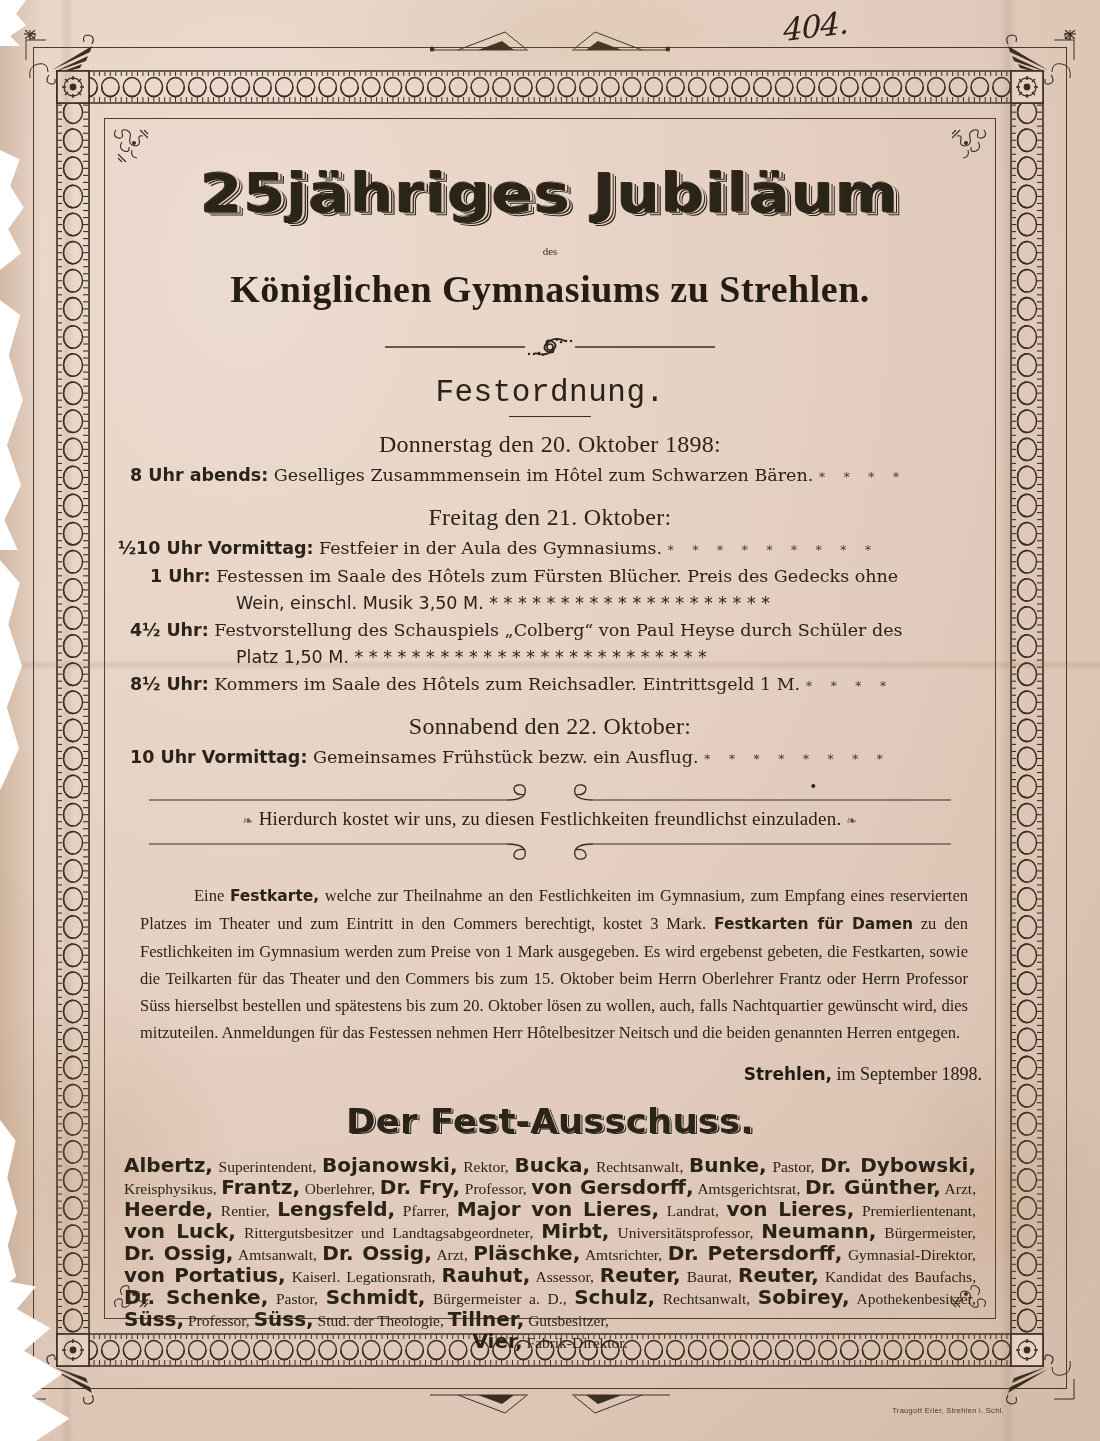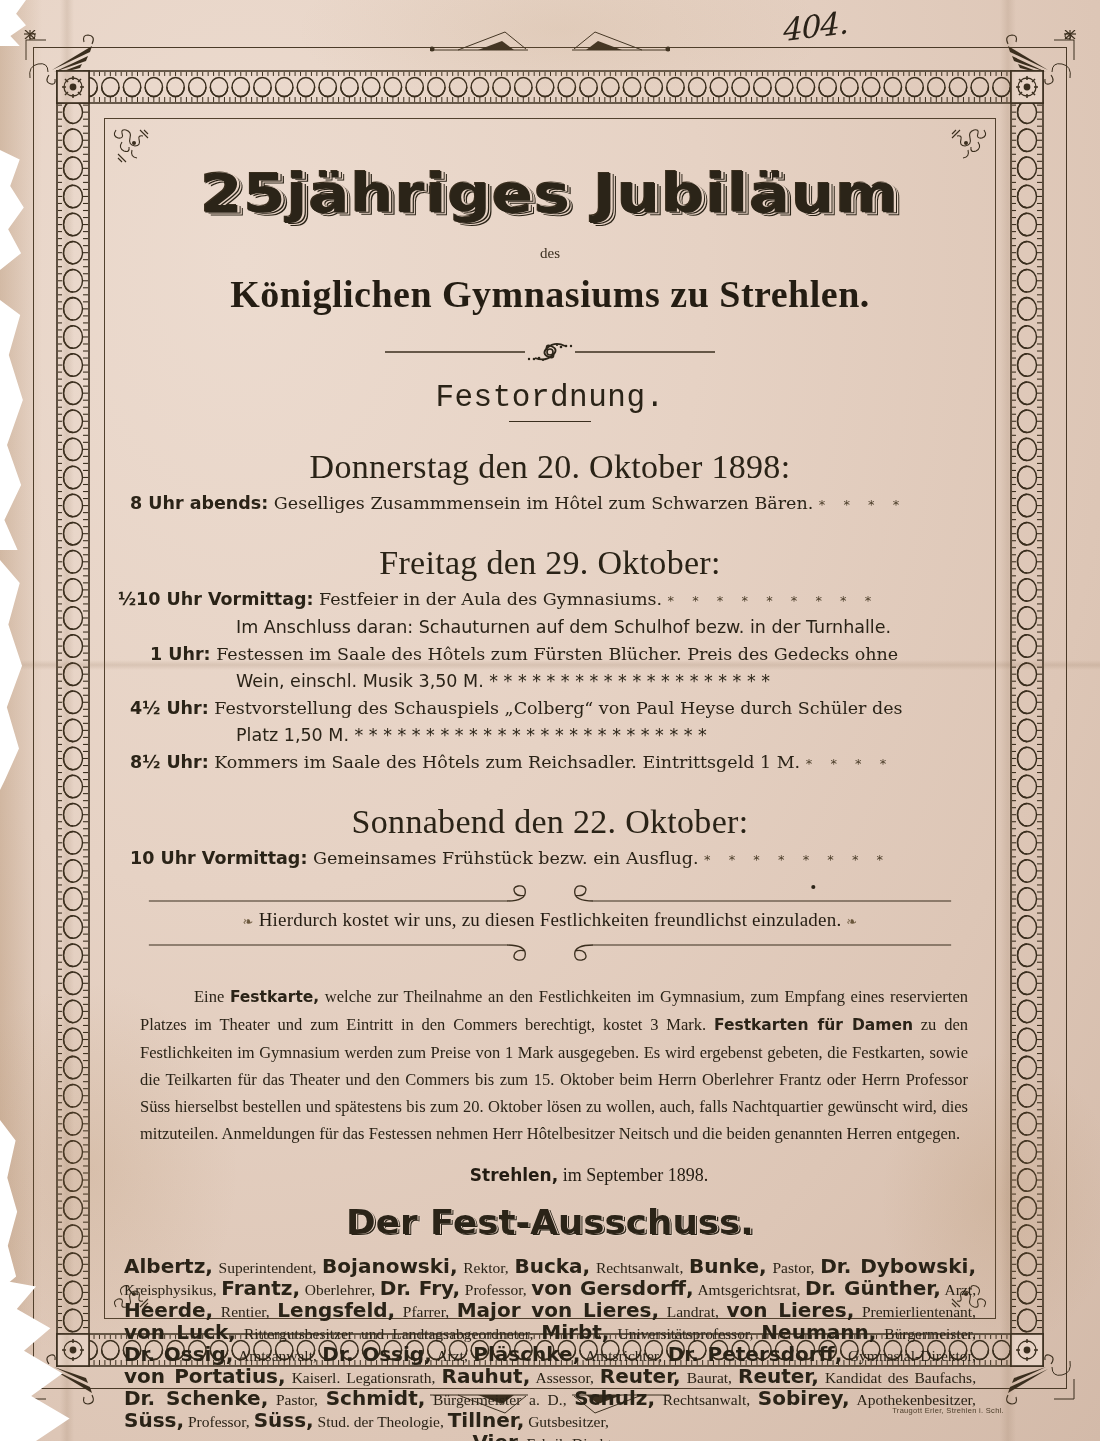--- a/index.html
+++ b/index.html
@@ -108,21 +108,21 @@
     margin-top:22px;
     color:#2b2418;
     text-shadow:
       2px 0 0 #e6d2c4, 3px 1px 0 #2b2418,
       4px 2px 0 #e6d2c4, 5px 3px 0 #2b2418,
       -1px -1px 0 #3a2e1e;
     transform:scaleX(1.12);
   }
 
   .des {
-    font-size:15px; margin-top:20px; color:#3b2f20;
+    font-size:11px; margin-top:20px; color:#3b2f20;
     font-family:"Liberation Serif", serif;
   }
 
   .school {
     font-family:"Liberation Serif", serif;
     font-weight:bold;
     font-size:38px;
     margin-top:10px;
     letter-spacing:.5px;
     color:#241d13;
@@ -137,21 +137,21 @@
     font-size:31px; margin-top:16px; color:#2a2317;
     letter-spacing:.5px;
   }
   .festordnung-rule {
     width:82px; height:0; border-top:1.5px solid #3a2e1e;
     margin:6px auto 0;
   }
 
   .daytitle {
     font-family:"Liberation Serif", serif;
-    font-size:34px; margin-top:26px; color:#2a2317;
+    font-size:24px; margin-top:14px; color:#2a2317;
     letter-spacing:.3px;
   }
 
   .sched { margin-top:4px; }
   .sline {
     display:block; text-align:left;
     font-family:"DejaVu Sans", sans-serif;
     font-size:17.5px; line-height:27px;
     color:#2a2317; white-space:nowrap;
   }
@@ -181,21 +181,21 @@
     font-family:"Liberation Serif", serif;
     font-size:16.5px; line-height:27px;
     color:#2a2317;
     margin:18px 14px 0 22px;
     text-indent:54px;
     hyphens:none;
   }
   .para b { font-family:"DejaVu Sans", sans-serif; font-size:15.5px; }
 
   .place {
-    text-align:center; margin:18px 0 0 78px;
+    text-align:right; margin:18px 0 0 78px;
     font-family:"Liberation Serif", serif; font-size:18px;
   }
   .place b { font-family:"DejaVu Sans", sans-serif; font-size:17px; }
 
   .committee-title {
     font-family:"DejaVu Sans", sans-serif;
     font-weight:bold; font-size:34px; margin-top:16px;
     color:#2b2418; letter-spacing:0px;
     text-shadow:1px 0 0 #e6d2c4, 2px 1px 0 #2b2418, 3px 2px 0 #e6d2c4;
     transform:scaleX(1.05);
@@ -2401,29 +2401,28 @@
 
     <div class="daytitle">Donnerstag den 20. Oktober 1898:</div>
     <div class="sched">
       <div class="sline ind1">
         <span class="tm">8 Uhr abends:</span>
         <span class="txt">Geselliges Zusammmensein im Hôtel zum Schwarzen Bären.</span>
         <span class="stars">* * * *</span>
       </div>
     </div>
 
-    <div class="daytitle">Freitag den 29. Oktober:</div>
+    <div class="daytitle">Freitag den 21. Oktober:</div>
     <div class="sched">
 
       <div class="sline ind0">
         <span class="tm">½10 Uhr Vormittag:</span>
         <span class="txt">Festfeier in der Aula des Gymnasiums.</span>
         <span class="stars">* * * * * * * * *</span>
       </div>
-      <div class="sline cont txt">Im Anschluss daran: Schauturnen auf dem Schulhof bezw. in der Turnhalle.</div>
 
       <div class="sline ind2">
         <span class="tm">1 Uhr:</span>
         <span class="txt">Festessen im Saale des Hôtels zum Fürsten Blücher.  Preis des Gedecks ohne</span>
       </div>
       <div class="sline cont txt">Wein, einschl. Musik 3,50 M.  * * * * * * * * * * * * * * * * * * * *</div>
 
       <div class="sline ind1">
         <span class="tm">4½ Uhr:</span>
         <span class="txt">Festvorstellung des Schauspiels „Colberg“ von Paul Heyse durch Schüler des</span>

